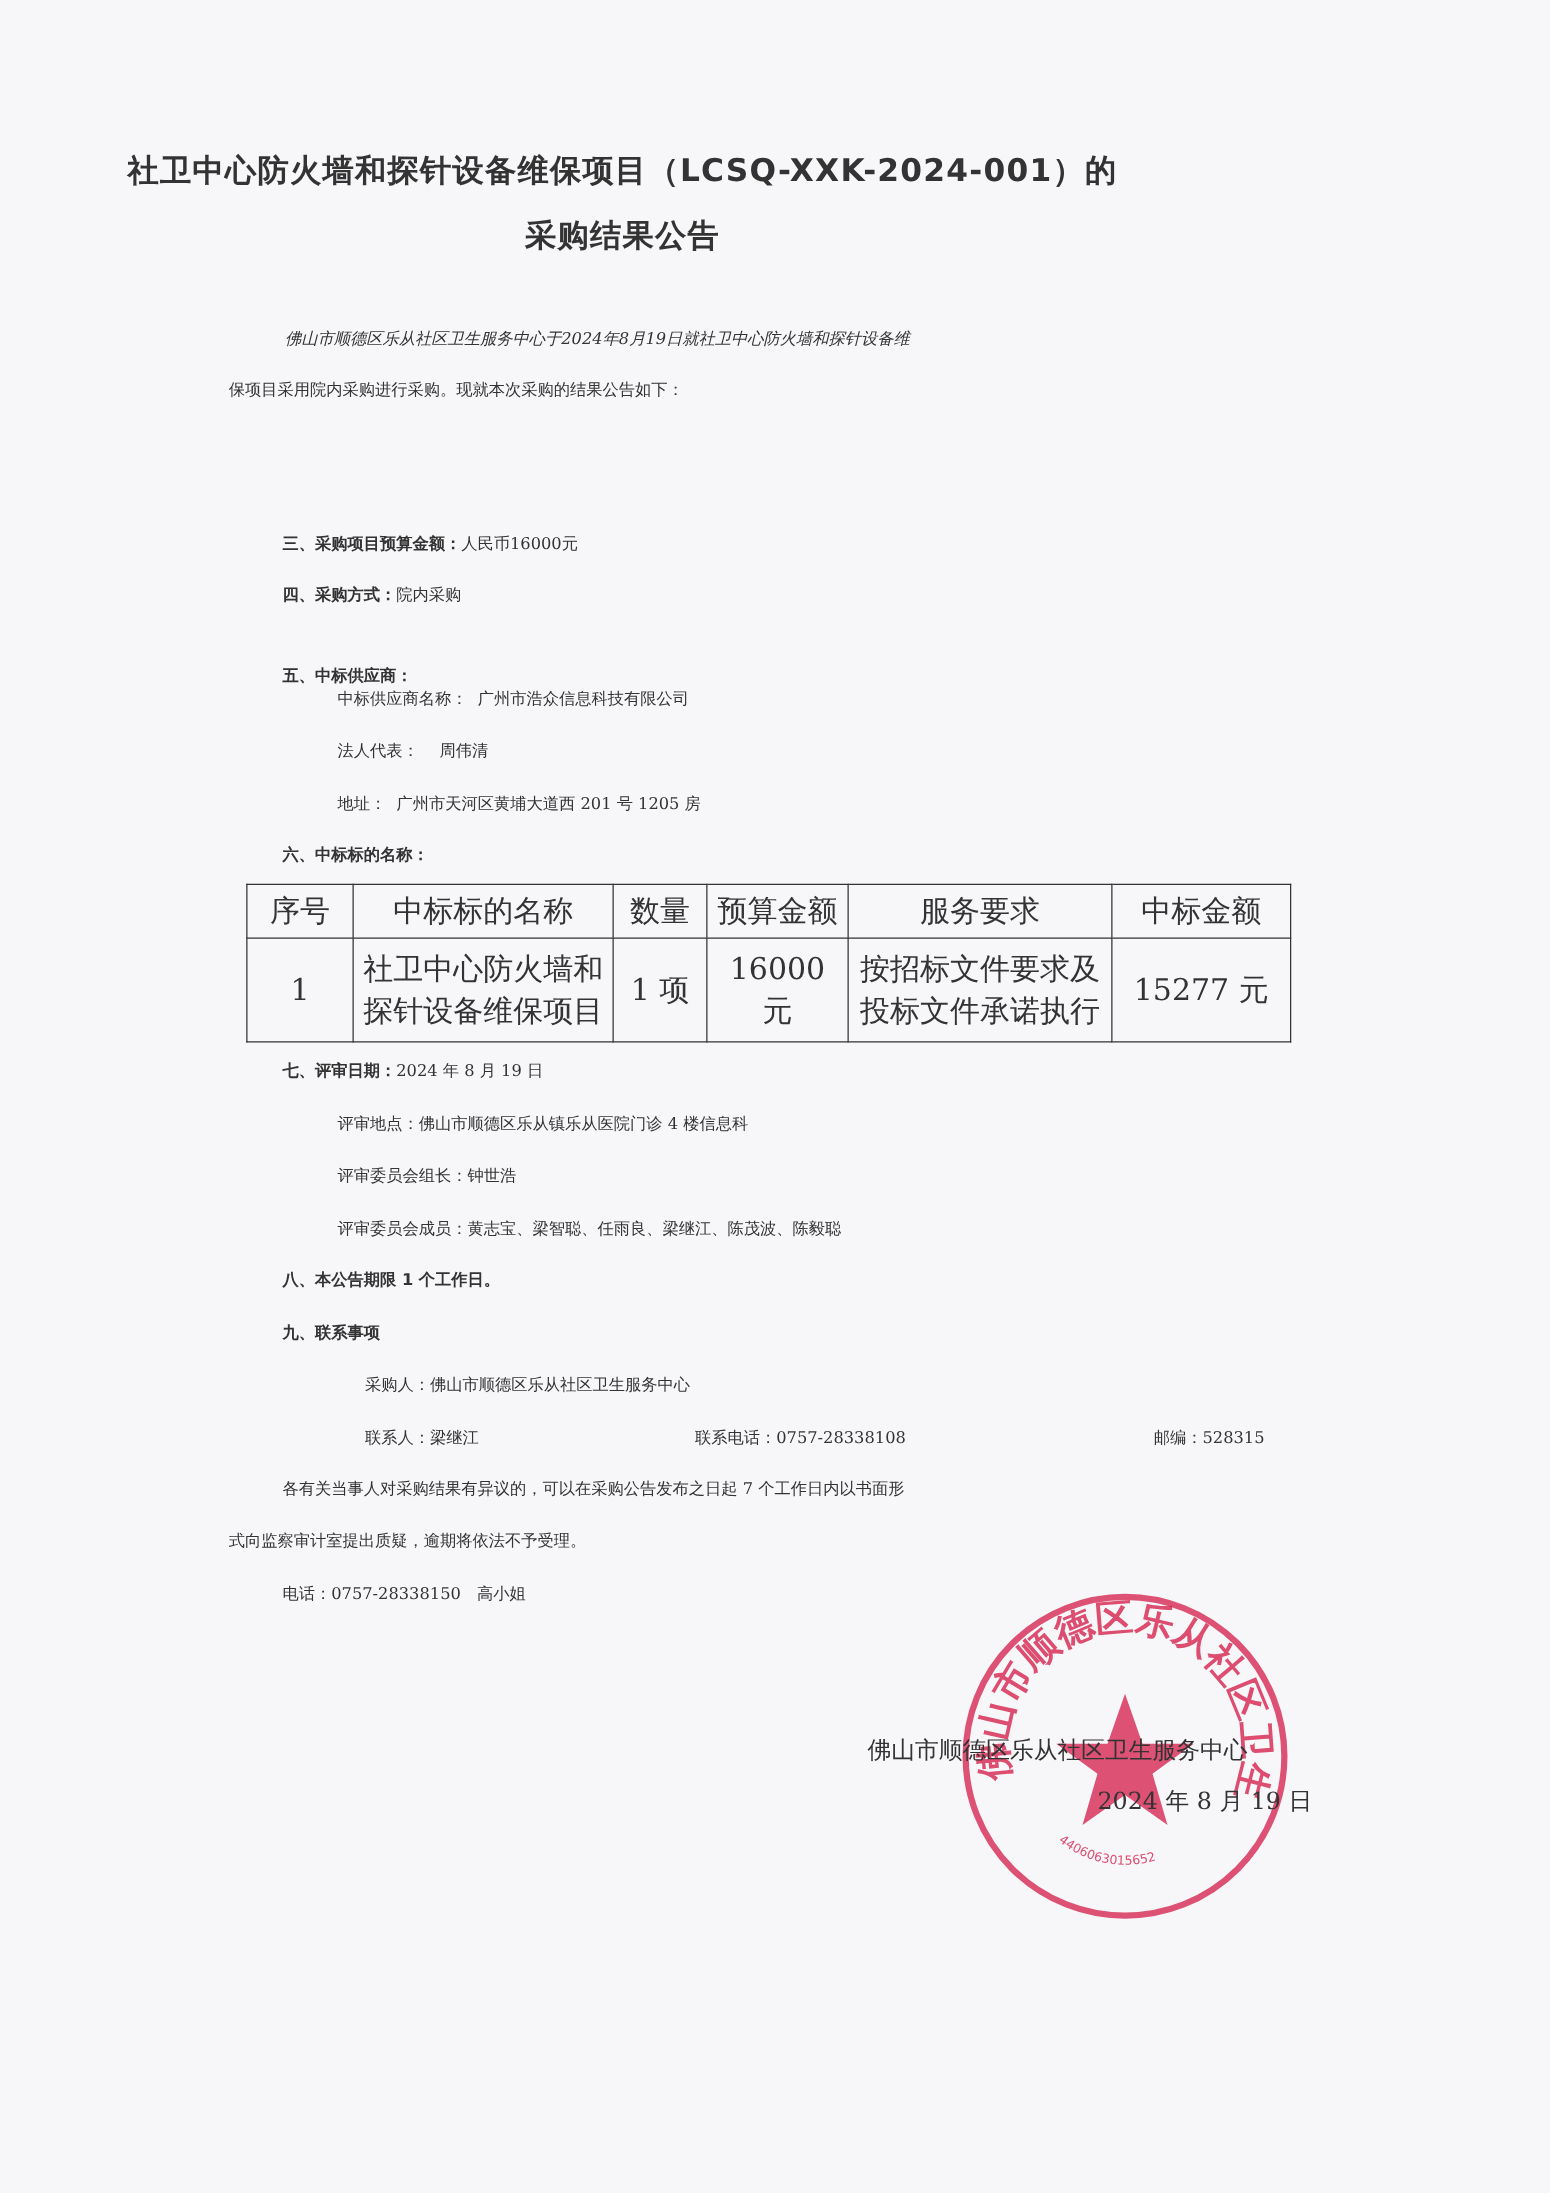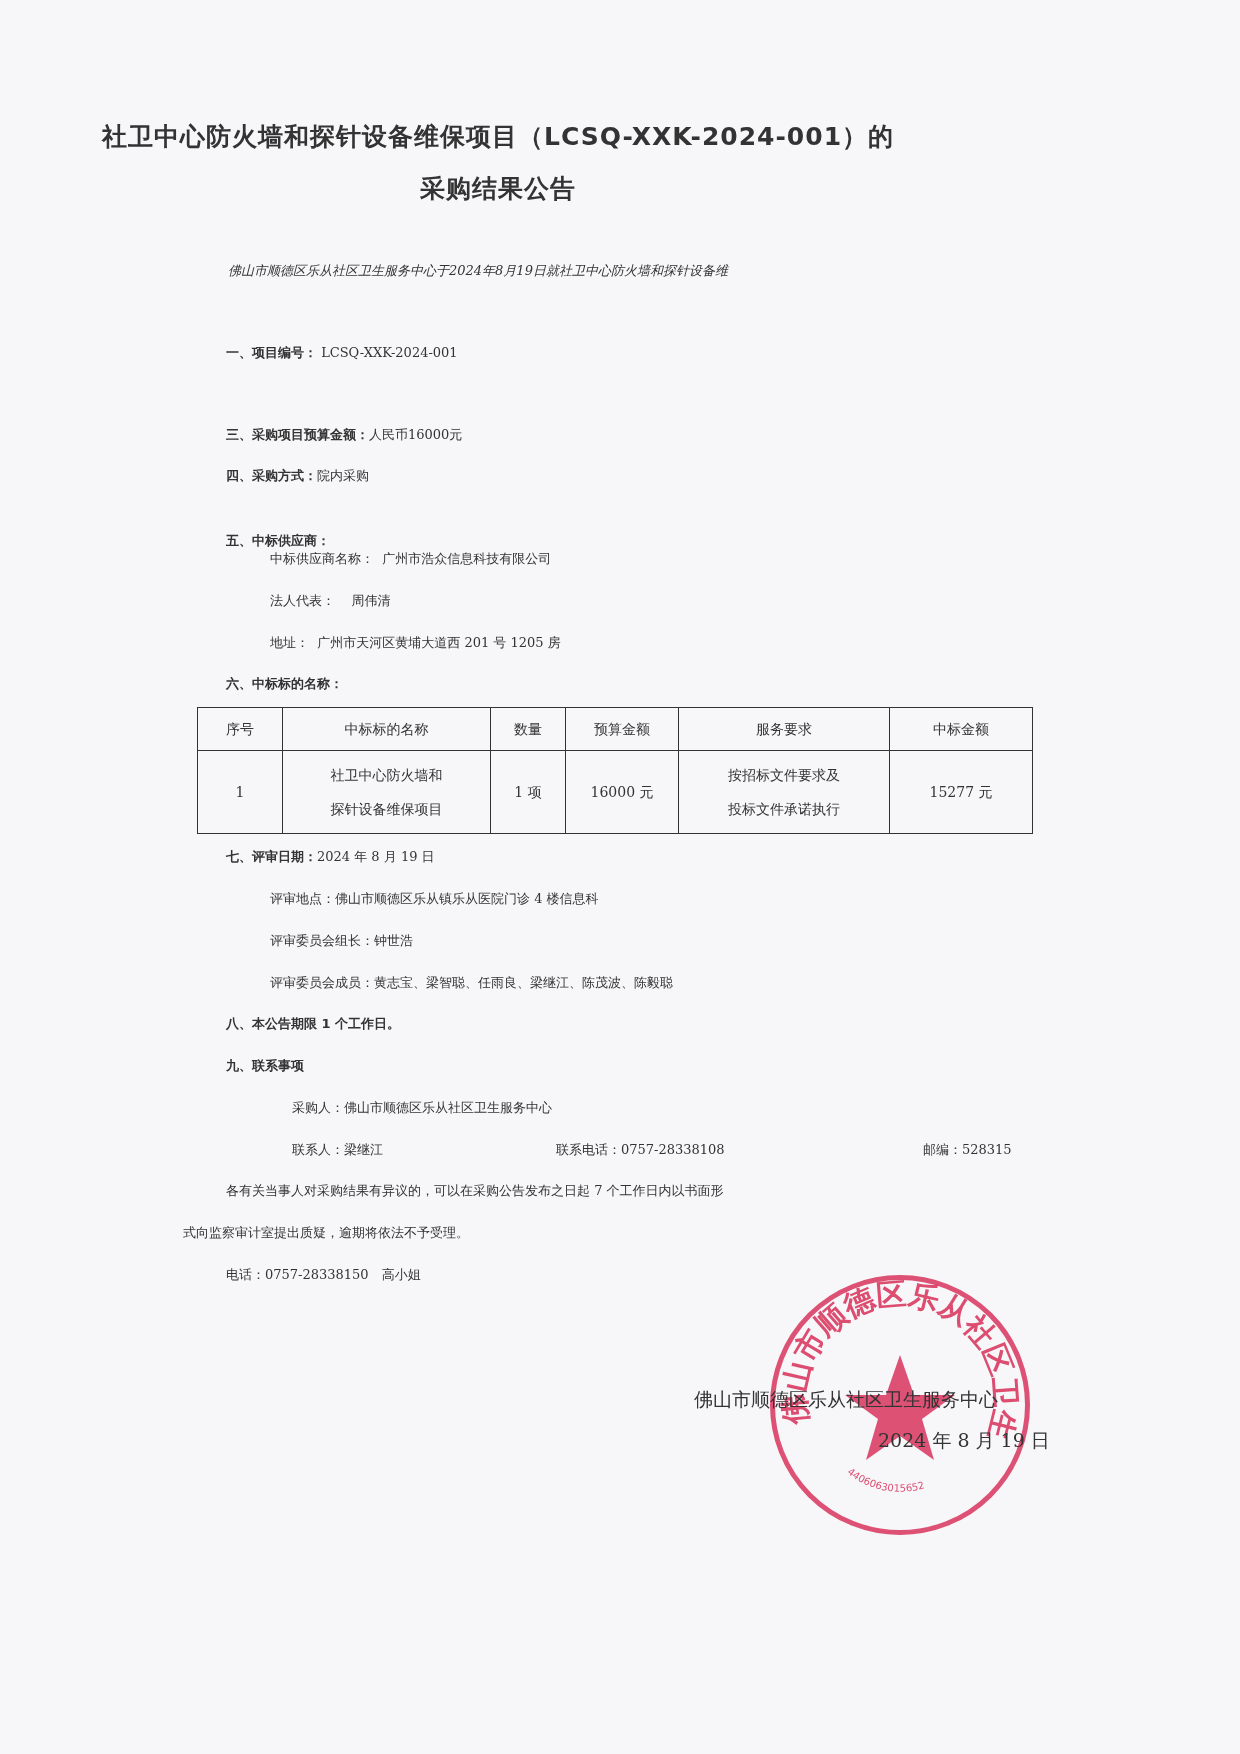--- a/index.html
+++ b/index.html
@@ -17,21 +17,21 @@
   }
   .t1 { top: 120px; }
   .t2 { top: 172px; }
   .line {
     position: absolute; font-size: 13px; white-space: nowrap; color: #333;
   }
   .intro { font-style: italic; }
   .heading { font-family: "DejaVu Sans", "Liberation Sans", sans-serif; font-weight: bold; }
   table.results {
     position: absolute; left: 197px; top: 707px; width: 836px;
-    border-collapse: collapse; font-size: 14px; color: #333;
+    border-collapse: collapse; font-size: 24px; color: #333;
   }
   table.results th, table.results td {
     border: 1.5px solid #333; text-align: center; font-weight: normal;
     padding: 0 6px; line-height: 34px;
   }
   table.results th { height: 42px; }
   table.results td { height: 82px; }
   .stamp {
     position: absolute; left: 770px; top: 1275px; width: 260px; height: 260px;
     border-radius: 50%; border: 5px solid rgba(214, 34, 78, 0.78);
@@ -42,24 +42,22 @@
 </style>
 </head>
 <body>
 
 <div class="page">
 
   <div class="title t1">社卫中心防火墙和探针设备维保项目（LCSQ-XXK-2024-001）的</div>
   <div class="title t2">采购结果公告</div>
 
   <div class="line intro" style="left:228px; top:262px;">佛山市顺德区乐从社区卫生服务中心于2024年8月19日就社卫中心防火墙和探针设备维</div>
+  <div class="line" style="left:183px; top:303px;">保项目采用院内采购进行采购。现就本次采购的结果公告如下：</div>
 
-  <div class="line" style="left:226px; top:344px;">
-    <span class="heading">一、项目编号：</span><span> LCSQ-XXK-2024-001</span>
-  </div>
   <div class="line" style="left:226px; top:426px;">
     <span class="heading">三、采购项目预算金额：</span><span>人民币16000元</span>
   </div>
   <div class="line" style="left:226px; top:467px;">
     <span class="heading">四、采购方式：</span><span>院内采购</span>
   </div>
   <div class="line heading" style="left:226px; top:508px;margin-top:24px;">五、中标供应商：</div>
 
   <div class="line" style="left:270px; top:550px;">
     <span>中标供应商名称：</span>&nbsp;&nbsp;<span>广州市浩众信息科技有限公司</span>

